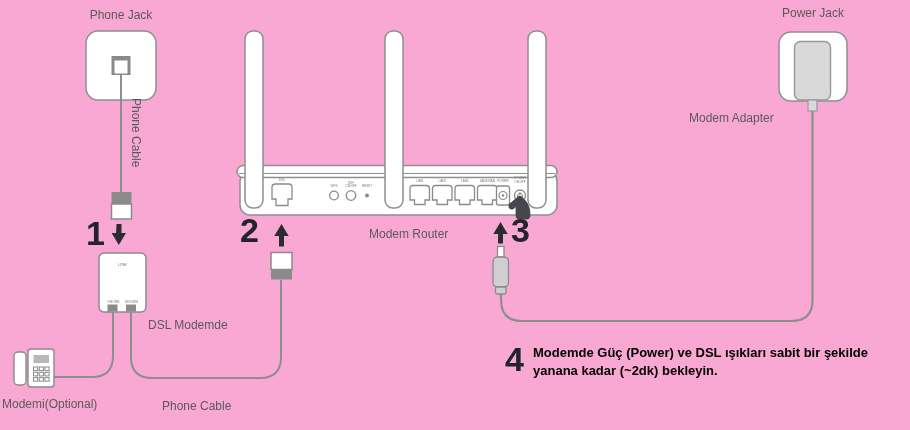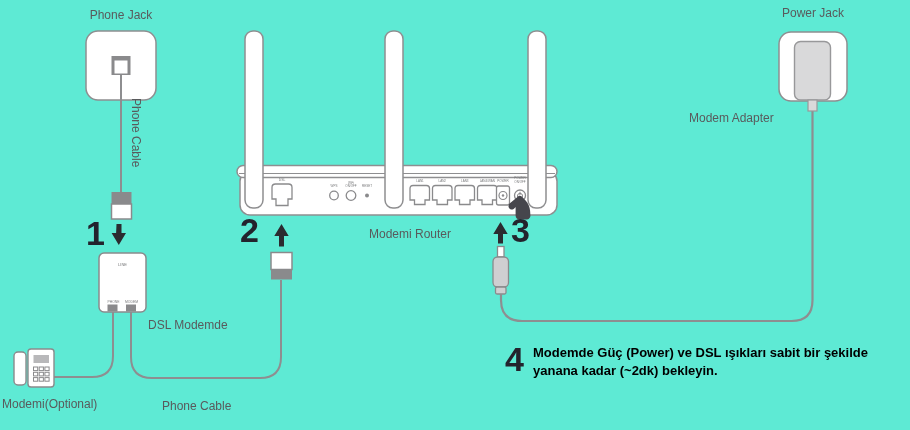--- a/index.html
+++ b/index.html
@@ -1,16 +1,16 @@
 <!DOCTYPE html>
 <html><head>
 <meta charset="utf-8">
 <style>
   html,body{margin:0;padding:0;background:#fff;}
-  #canvas{position:relative;width:910px;height:430px;background:#5eead4;overflow:hidden;
+  #canvas{position:relative;width:910px;height:430px;background:#f9a8d4;overflow:hidden;
           font-family:"Liberation Sans",sans-serif;}
   #art{position:absolute;left:0;top:0;}
   .lbl{position:absolute;font-size:12px;color:#595a5c;white-space:nowrap;}
   .lbl-c{text-align:center;}
   .lbl-vert{writing-mode:vertical-rl;}
   .step-num{position:absolute;font-size:34px;font-weight:700;color:#23232d;line-height:1;}
   .instr{position:absolute;font-size:13px;font-weight:700;color:#000;line-height:1.4;}
 </style>
 </head>
 <body>
@@ -139,21 +139,21 @@
       <rect x="794.5" y="41.5" width="36" height="58.5" rx="6" fill="#d9d9da" stroke="#98989a" stroke-width="1.4"></rect>
       <rect x="808" y="100" width="9" height="11" fill="#d9d9da" stroke="#98989a" stroke-width="1.2"></rect>
     </g>
   </svg>
 
   <div class="lbl lbl-c" style="left:86px;top:8px;width:70px;">Phone Jack</div>
   <div class="lbl lbl-vert" style="left:129px;top:98px;">Phone Cable</div>
   <div class="lbl" style="left:148px;top:318px;">DSL Modemde</div>
   <div class="lbl" style="left:2px;top:397px;">Modemi(Optional)</div>
   <div class="lbl" style="left:162px;top:399px;">Phone Cable</div>
-  <div class="lbl" style="left:369px;top:227px;">Modemi Router</div>
+  <div class="lbl" style="left:369px;top:227px;">Modem Router</div>
   <div class="lbl lbl-c" style="left:779px;top:6px;width:68px;">Power Jack</div>
   <div class="lbl" style="left:689px;top:111px;">Modem Adapter</div>
 
   <div class="step-num" style="left:86px;top:216px;">1</div>
   <div class="step-num" style="left:240px;top:213px;">2</div>
   <div class="step-num" style="left:511px;top:213px;">3</div>
   <div class="step-num" style="left:505px;top:342px;">4</div>
 
   <div class="instr" style="left:533px;top:344px;width:382px;">Modemde Güç (Power) ve DSL ışıkları sabit bir şekilde yanana kadar (~2dk) bekleyin.</div>
 

